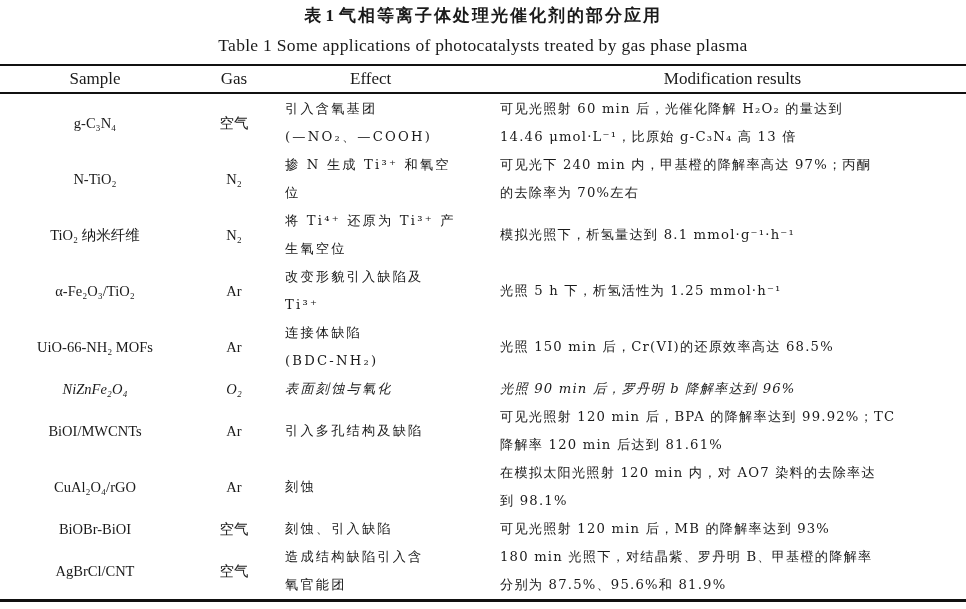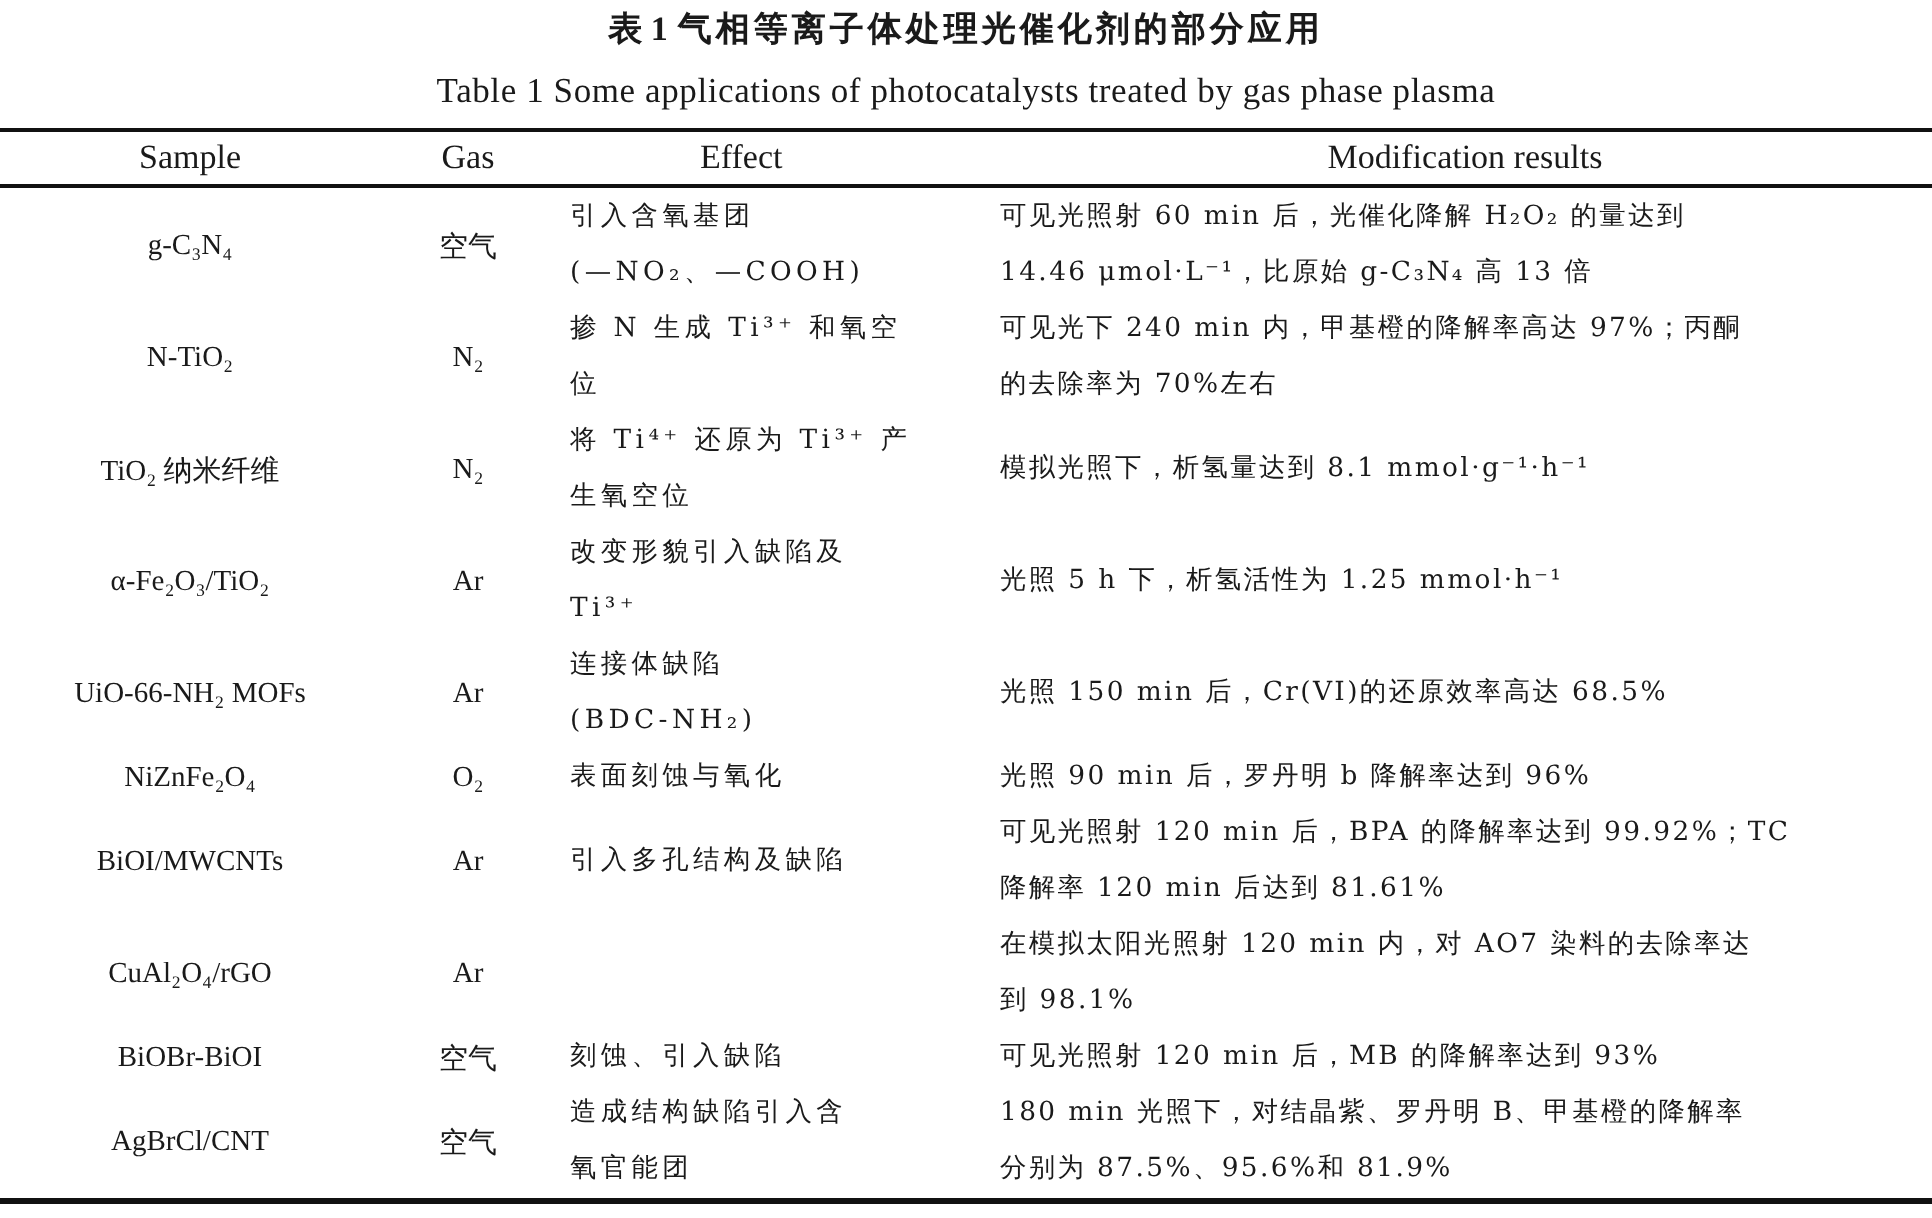--- a/index.html
+++ b/index.html
@@ -136,21 +136,21 @@
           <span>连接体缺陷</span>
           <span>(BDC-NH₂)</span>
         </div>
       </div>
       <div class="cell c-results">
         <div>
           <span>光照 150 min 后，Cr(VI)的还原效率高达 68.5%</span>
         </div>
       </div>
     </div>
-    <div class="row" style="top: 375px; height: 28px;">
+    <div class="row" style="top: 375px; height: 28px; font-style: italic;">
       <div class="cell c-sample">
         <span>NiZnFe₂O₄</span>
       </div>
       <div class="cell c-gas">
         <span>O₂</span>
       </div>
       <div class="cell c-effect">
         <div>
           <span>表面刻蚀与氧化</span>
         </div>
@@ -180,20 +180,25 @@
         </div>
       </div>
     </div>
     <div class="row" style="top: 459px; height: 56px;">
       <div class="cell c-sample">
         <span>CuAl₂O₄/rGO</span>
       </div>
       <div class="cell c-gas">
         <span>Ar</span>
       </div>
+      <div class="cell c-effect">
+        <div>
+          <span>刻蚀</span>
+        </div>
+      </div>
       <div class="cell c-results">
         <div>
           <span>在模拟太阳光照射 120 min 内，对 AO7 染料的去除率达</span>
           <span>到 98.1%</span>
         </div>
       </div>
     </div>
     <div class="row" style="top: 515px; height: 28px;">
       <div class="cell c-sample">
         <span>BiOBr-BiOI</span>

